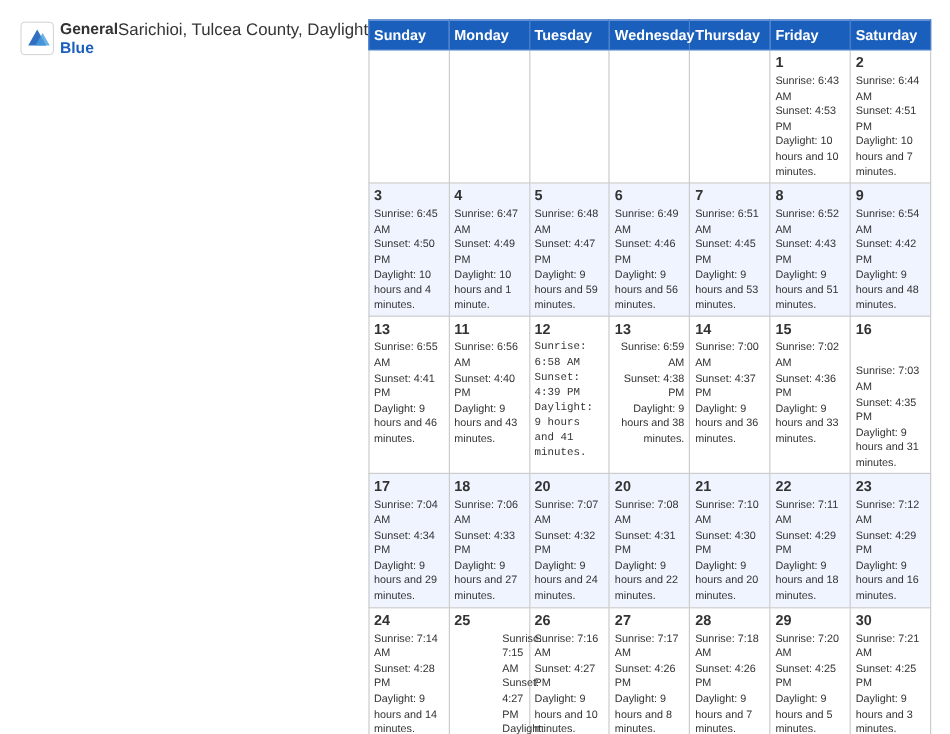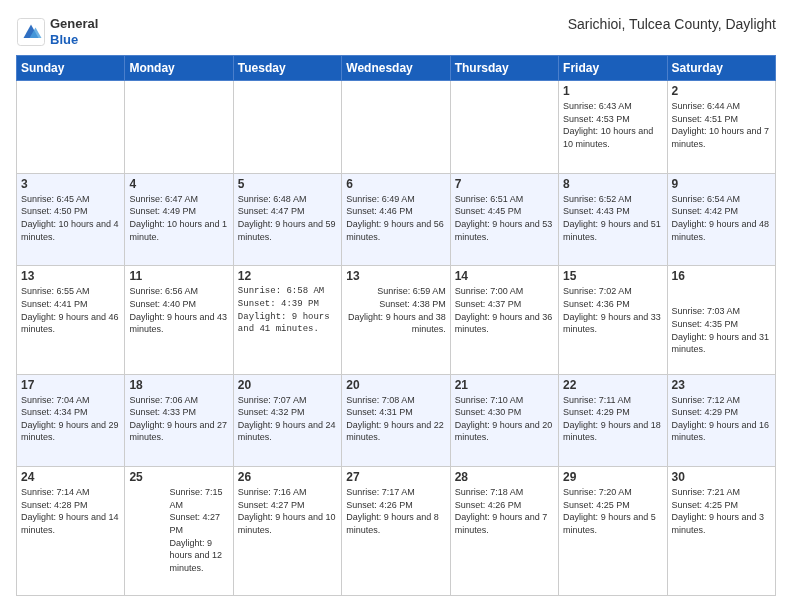--- a/index.html
+++ b/index.html
@@ -8,21 +8,21 @@
       height: 612px;
       font-family: Arial, sans-serif;
       background: #fff;
       overflow: hidden;
     }
     .page {
       width: 792px;
       height: 612px;
       padding: 16px;
       display: flex;
-      flex-direction: column;
+      flex-direction: row;
     }
     .header {
       display: flex;
       align-items: flex-start;
       justify-content: space-between;
       margin-bottom: 8px;
     }
     .logo {
       display: flex;
       align-items: center;

